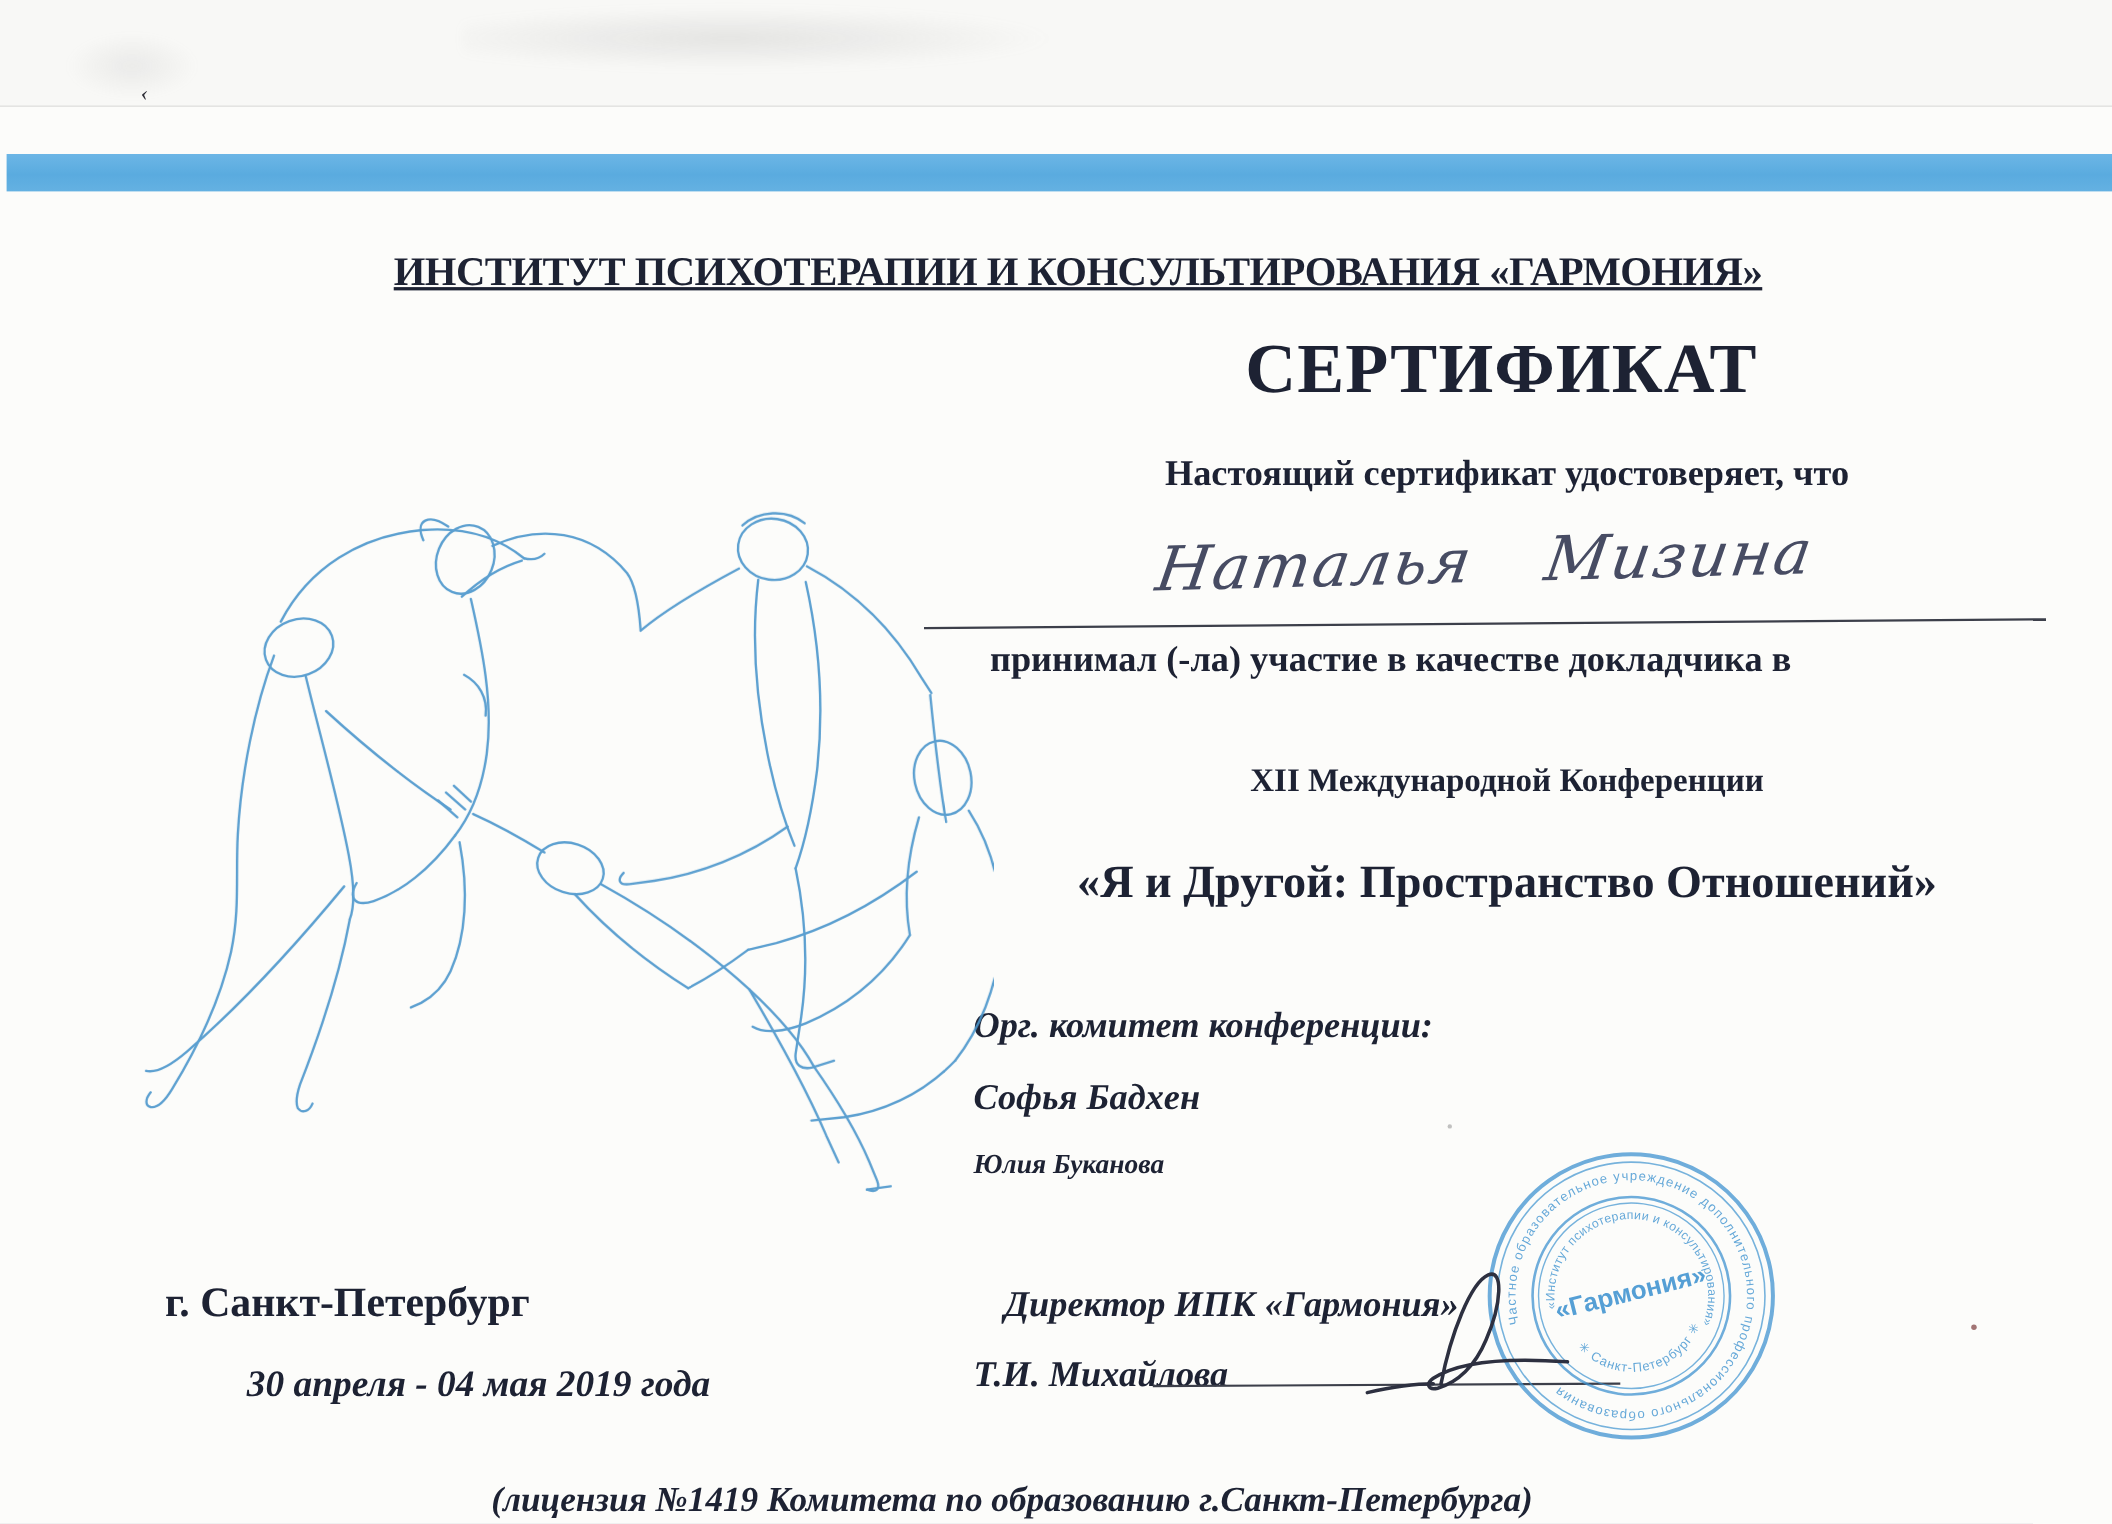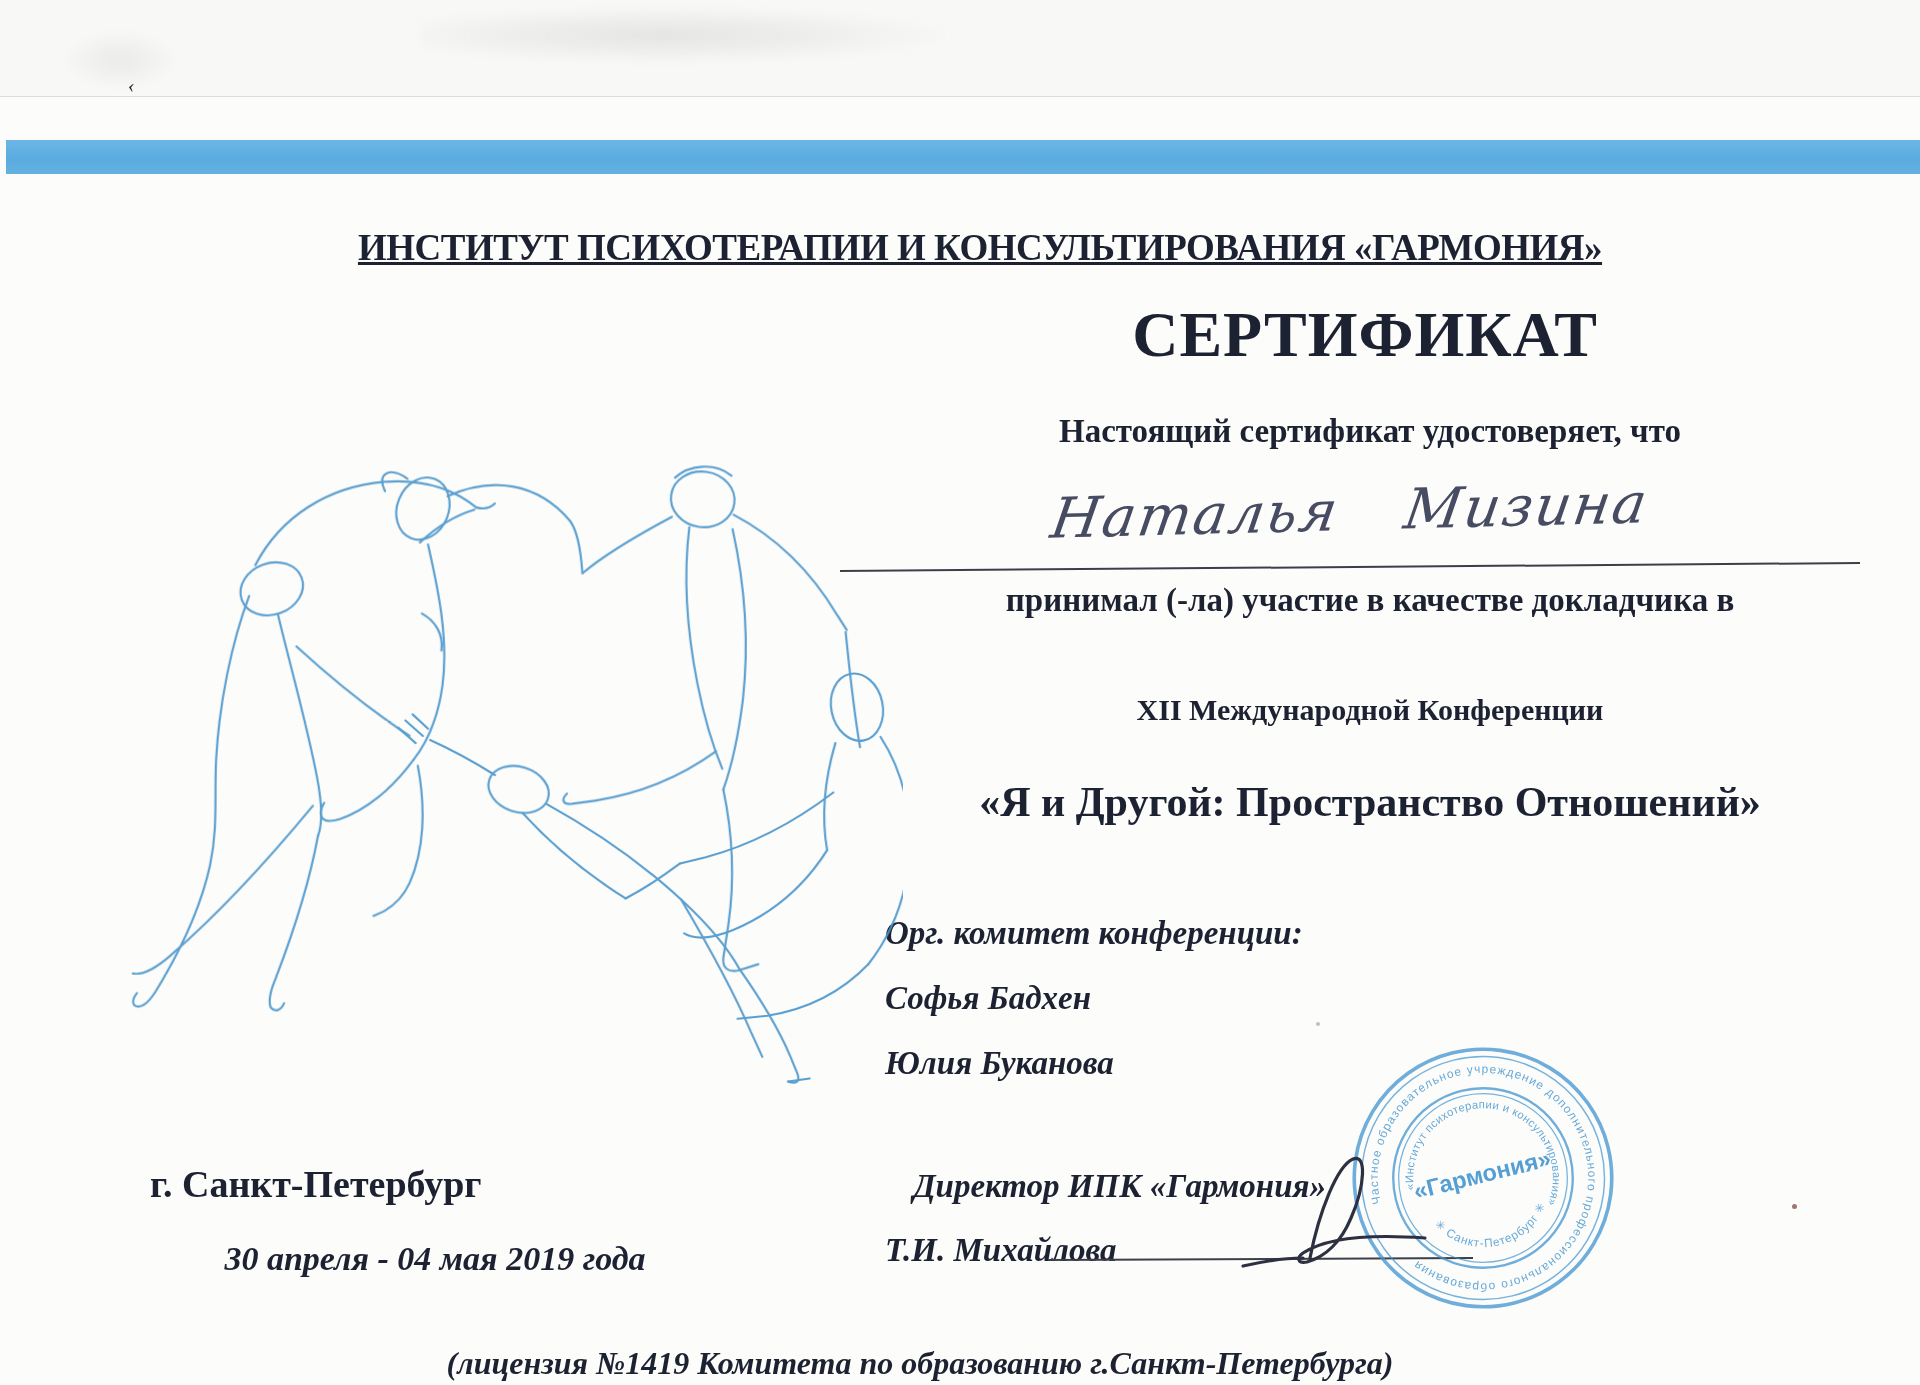--- a/index.html
+++ b/index.html
@@ -30,29 +30,29 @@
     font-size:64px;font-weight:bold;letter-spacing:1px;}
   .statement{left:900px;top:413px;width:940px;text-align:center;
     font-size:33px;font-weight:bold;}
   .recipient{left:1030px;top:478px;width:640px;text-align:center;
     font-size:56px;font-style:italic;color:#474c63;
     font-family:"DejaVu Serif",serif;
     transform:skewX(-10deg) rotate(-1.5deg);
     word-spacing:46px;letter-spacing:2px;white-space:nowrap;}
   .name-underline{left:840px;top:566px;width:1020px;height:2px;background:#3c3f4a;
     transform:rotate(-0.45deg);}
-  .participation{left:900px;top:582px;width:940px;text-align:center;
+  .participation{left:900px;top:582px;width:940px;text-align:left;
     font-size:33px;font-weight:bold;}
   .conf1{left:900px;top:693px;width:940px;text-align:center;
     font-size:30px;font-weight:bold;}
   .conf2{left:880px;top:778px;width:980px;text-align:center;
     font-size:42px;font-weight:bold;}
   .committee-heading{left:885px;top:915px;font-size:33px;font-weight:bold;font-style:italic;}
   .member1{left:885px;top:980px;font-size:33px;font-weight:bold;font-style:italic;}
-  .member2{left:885px;top:1045px;font-size:33px;font-weight:bold;font-style:italic;}
+  .member2{left:885px;top:1045px;font-size:25px;font-weight:bold;font-style:italic;}
   .city{left:150px;top:1162px;width:570px;text-align:left;font-size:38px;font-weight:bold;}
   .dates{left:130px;top:1240px;width:610px;text-align:center;font-size:34px;font-weight:bold;font-style:italic;}
   .director-title{left:885px;top:1168px;font-size:33px;font-weight:bold;font-style:italic;margin-left:28px;}
   .director-name{left:885px;top:1232px;font-size:33px;font-weight:bold;font-style:italic;}
   .sig-underline{left:1048px;top:1258px;width:425px;height:2px;background:#3c3f4a;
     transform:rotate(-0.3deg);}
   .license{left:420px;top:1345px;width:1000px;text-align:center;
     font-size:32px;font-weight:bold;font-style:italic;}
   .artwork{left:58px;top:380px;}
   .stamp{left:1347px;top:1042px;transform:rotate(-14deg);opacity:.88;}

